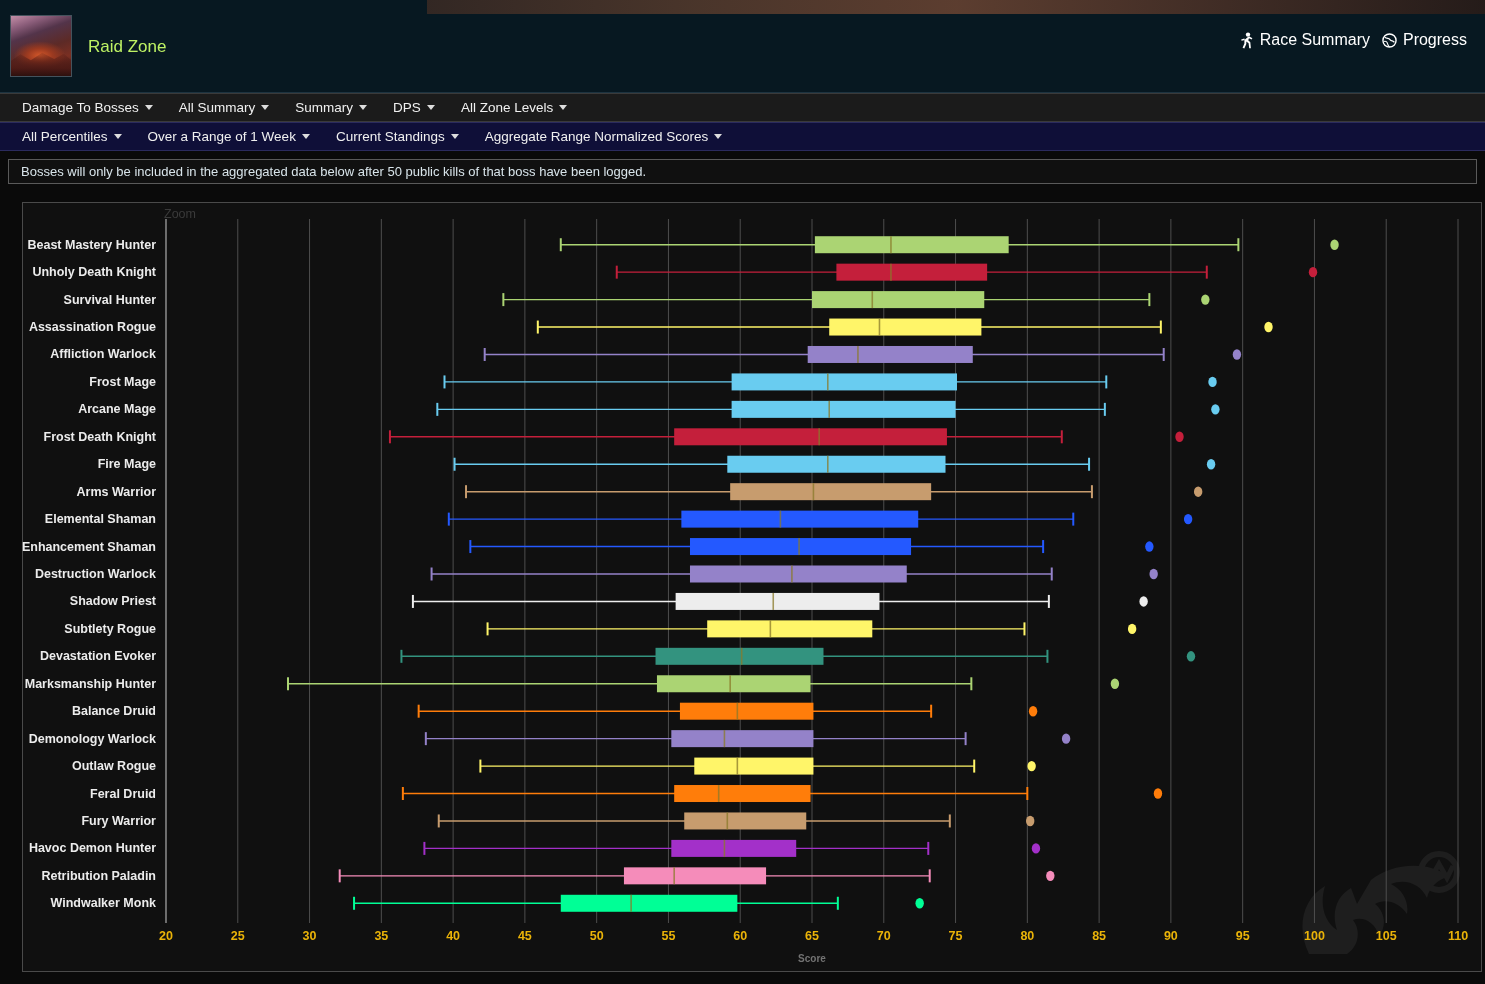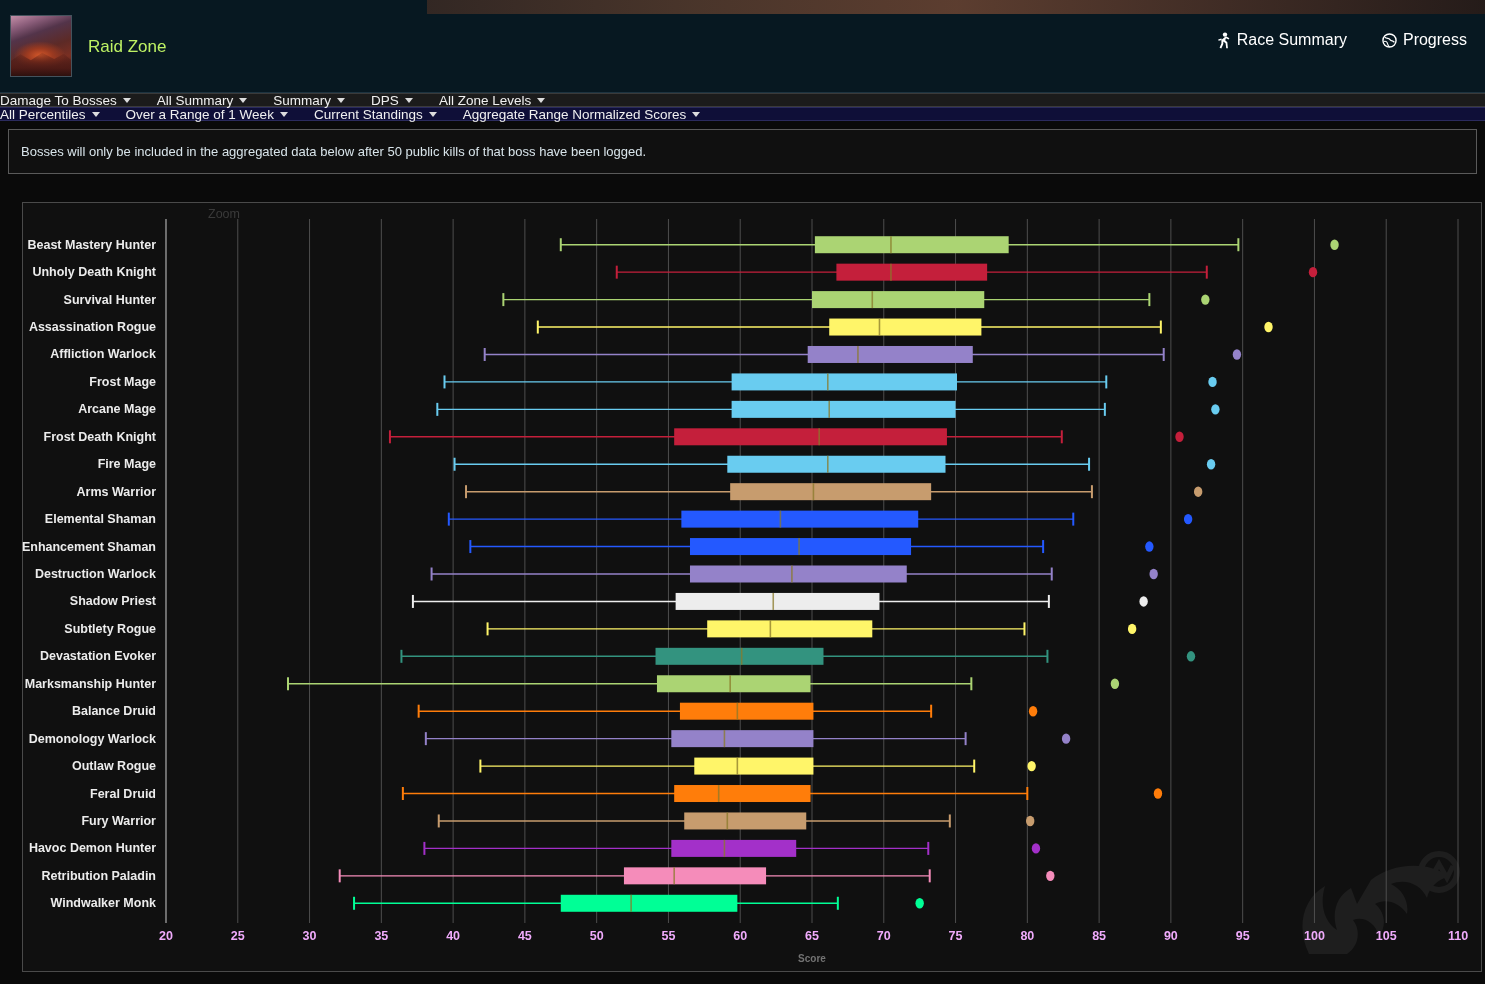--- a/index.html
+++ b/index.html
@@ -39,62 +39,63 @@
     clip-path: polygon(0 42%, 16% 18%, 33% 40%, 52% 12%, 72% 36%, 88% 16%, 100% 38%, 100% 100%, 0 100%);
   }
   .title-block { margin-left: 16px; }
   .zone-title {
     font-size: 27px; font-weight: bold; color: #ffffff; letter-spacing: .2px;
     text-shadow: 0 0 4px rgba(0,0,0,.9);
   }
   .zone-sub { font-size: 17px; color: #bef264; margin-top: 2px; }
   .header-links {
     position: absolute; right: 18px; top: 31px;
-    display: flex; gap: 35px; align-items: center;
+    display: flex; gap: 12px; align-items: center;
   }
   .hlink { color: #fff; font-size: 16px; display:flex; align-items:center; gap:6px; cursor:pointer; }
   .hlink svg { display:block; }
 
   
   .filterbar {
-    height: 14px; display:flex; align-items:center;
+    height: 29px; display:flex; align-items:center;
     background:#1b1b1b; border:1px solid #3a3a3a; border-left:none; border-right:none;
+    padding-left: 22px;
   }
   .filterbar.second { background:#0f0f38; border-color:#2b2b5e; }
   .fitem {
     color:#f0f0f0; font-size:13.5px; margin-right:26px; cursor:pointer;
     display:flex; align-items:center; gap:6px; white-space:nowrap;
   }
   .caret { width:0;height:0;border-left:4px solid transparent;border-right:4px solid transparent;border-top:5px solid #ddd; }
 
   
   .notice {
     margin: 8px 8px 0 8px;
     border:1px solid #5a5a5a; background:#101010;
-    color:#d8e4ea; font-size:13px; padding:14px 12px;
+    color:#d8e4ea; font-size:13px; padding:4px 12px;
   }
 
   
   .chart-panel {
     position:absolute; left:22px; top:202px; width:1460px; height:770px;
     border:1px solid #4a4a4a; background:#101010;
   }
-  .zoom-label{ position:absolute; left:141px; top:4px; font-size:12.5px; color:#3a3a3a;margin-left:44px; }
+  .zoom-label{ position:absolute; left:141px; top:4px; font-size:12.5px; color:#3a3a3a; }
   .watermark{
     position:absolute; right:2px; bottom:2px; width:200px; height:135px;
     opacity:.055; pointer-events:none;
   }
   .plot { position:absolute; left:0; top:0; width:100%; height:100%; }
   .ylabel {
     position:absolute; text-align:right; font-size:12.5px; font-weight:bold;
     color:#ececec; right:0; width:160px; transform:translateY(-50%);
     white-space:nowrap;
   }
   .xtick {
-    position:absolute; font-size:12.5px; font-weight:bold; color:#f0abfc;
+    position:absolute; font-size:12.5px; font-weight:bold; color:#eab308;
     transform:translateX(-50%);
   }
   .axis-title{
     position:absolute; font-size:10px; font-weight:bold; color:#737373;
     transform:translateX(-50%);
   }
 </style>
 </head>
 <body>
 

